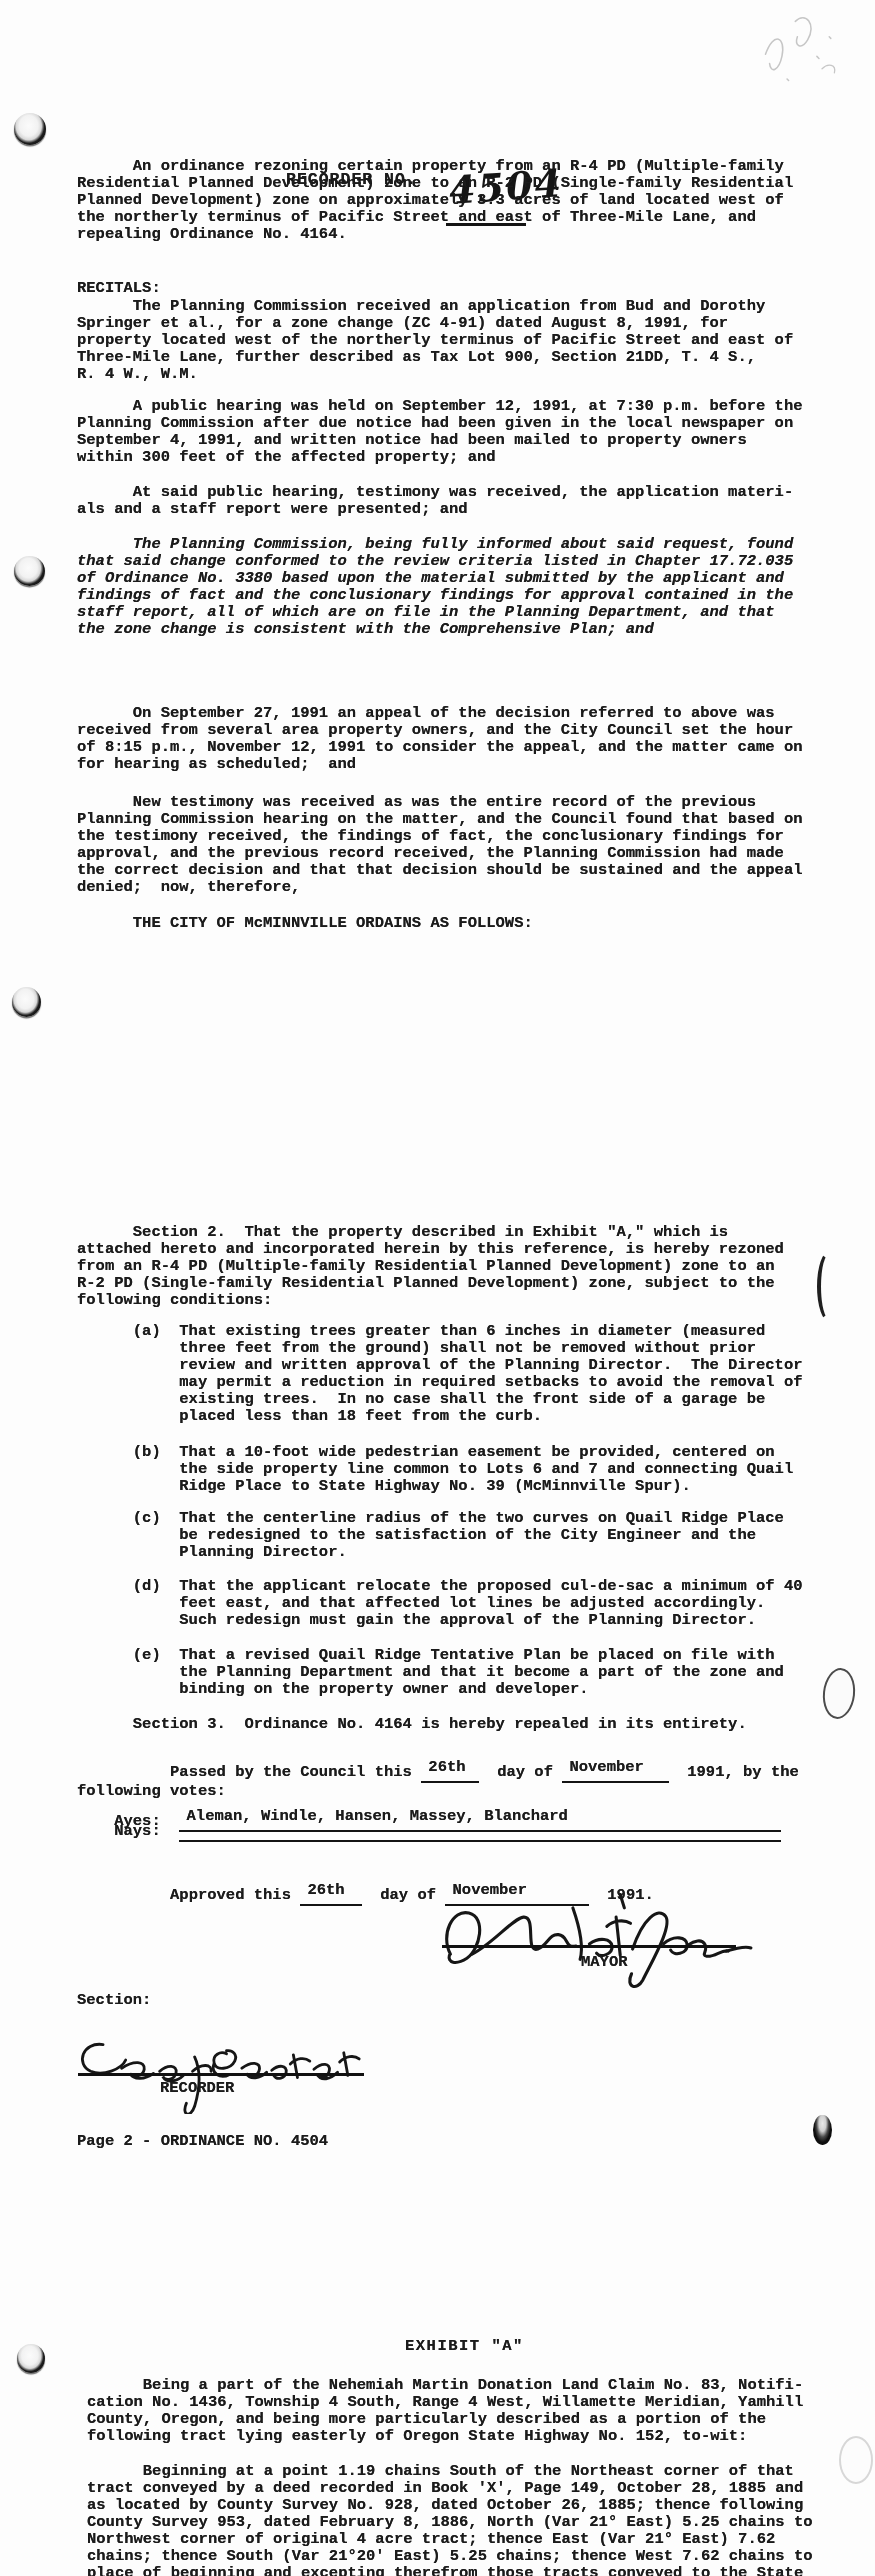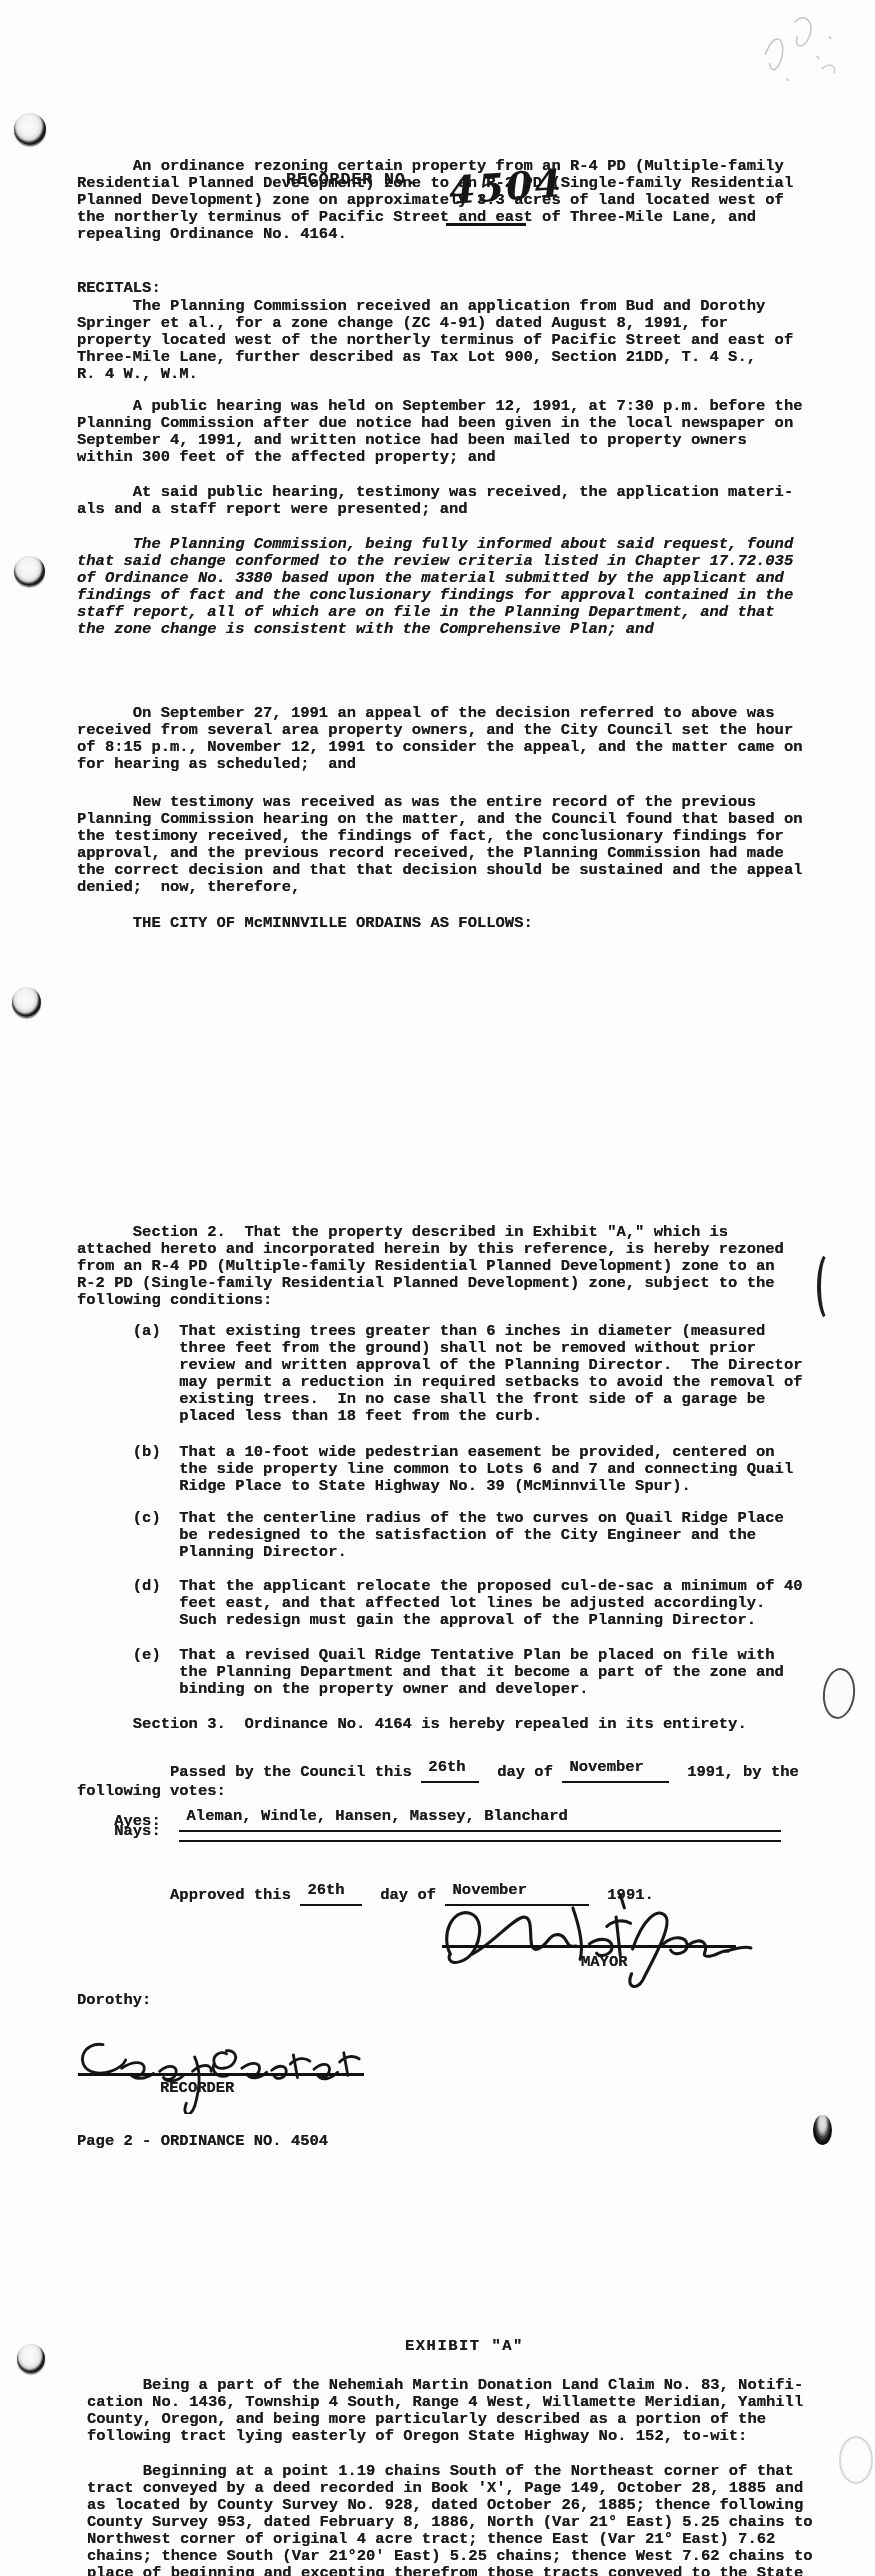--- a/index.html
+++ b/index.html
@@ -162,21 +162,21 @@
       <path d="M360,22 L368,48"></path>
       <path d="M384,128 C404,68 434,46 448,64 C462,82 424,148 404,188 C392,210 370,202 382,176"></path>
       <path d="M444,118 C464,100 490,104 490,120 C490,138 464,142 458,130"></path>
       <path d="M492,120 C504,112 518,108 524,118 C532,130 516,140 528,142 C544,144 558,128 570,132"></path>
       <path d="M566,132 C586,126 604,122 614,126"></path>
     </g>
   </svg>
   <div class="sig-line" style="left:442px;top:1945px;width:294px;"></div>
   <div class="t" style="left:546px;top:1954px;margin-left:35px;">MAYOR</div>
 
-  <div class="t" style="top:1992px;">Dorothy:</div>
+  <div class="t" style="top:1992px;">Section:</div>
 
   <svg class="sig" style="left:72px;top:2024px;" width="309" height="90" viewBox="0 0 600 175">
     <g stroke-width="5.5">
       <path d="M60,40 C20,34 6,78 36,92 C60,102 96,88 104,70"></path>
       <path d="M96,86 C120,70 142,72 140,88 C138,102 118,106 112,96 C120,110 142,108 158,96"></path>
       <path d="M170,92 C186,78 204,80 202,94 C200,108 182,112 176,102 C184,116 204,112 216,100"></path>
       <path d="M238,64 C250,90 250,120 238,160 C230,184 212,178 222,154"></path>
       <path d="M234,92 C252,76 272,78 270,92"></path>
       <path d="M300,58 C288,52 272,60 276,76 C280,92 308,88 316,72 C322,60 312,50 300,52 M276,76 C268,96 288,108 306,98"></path>
       <path d="M330,86 C348,72 366,74 364,88 C362,102 344,106 338,96 C346,110 366,106 378,94"></path>

